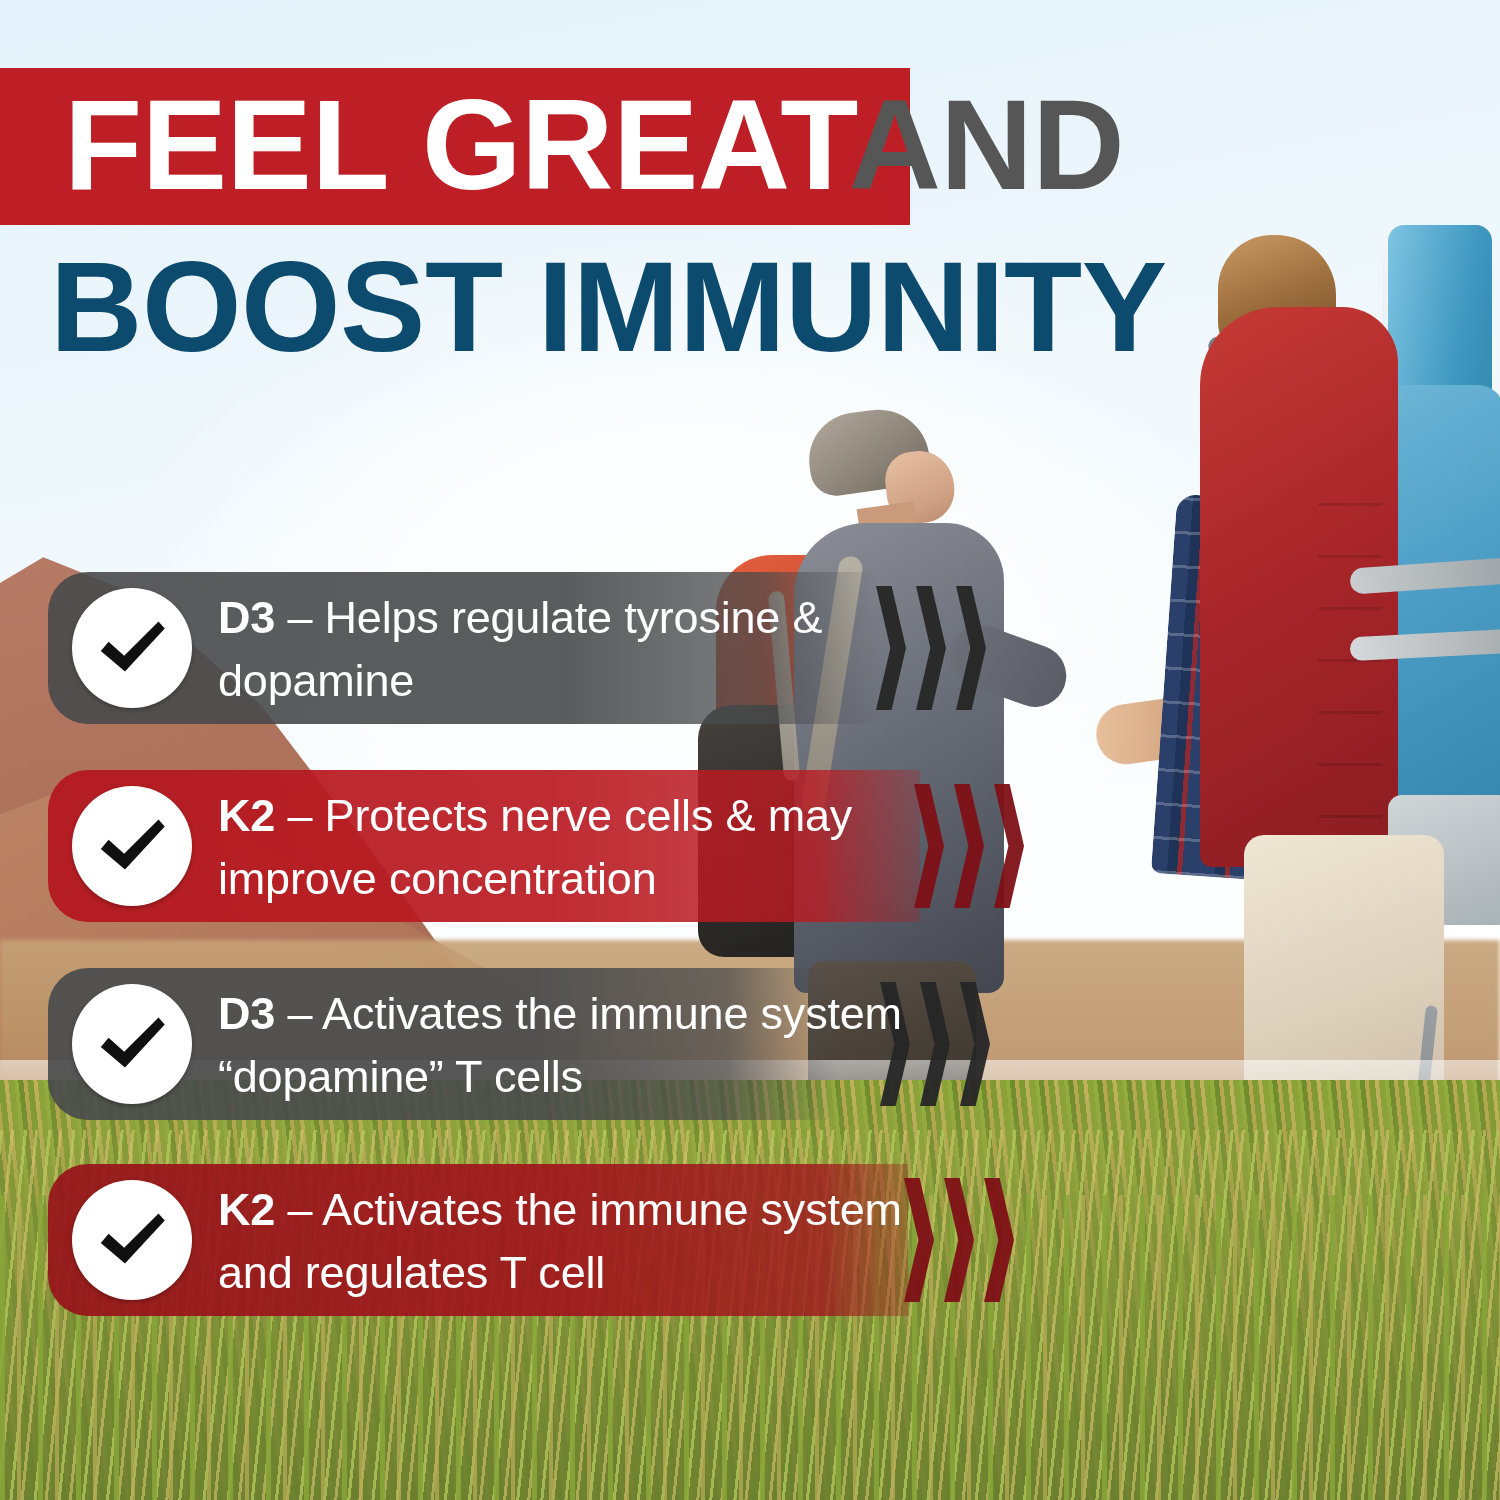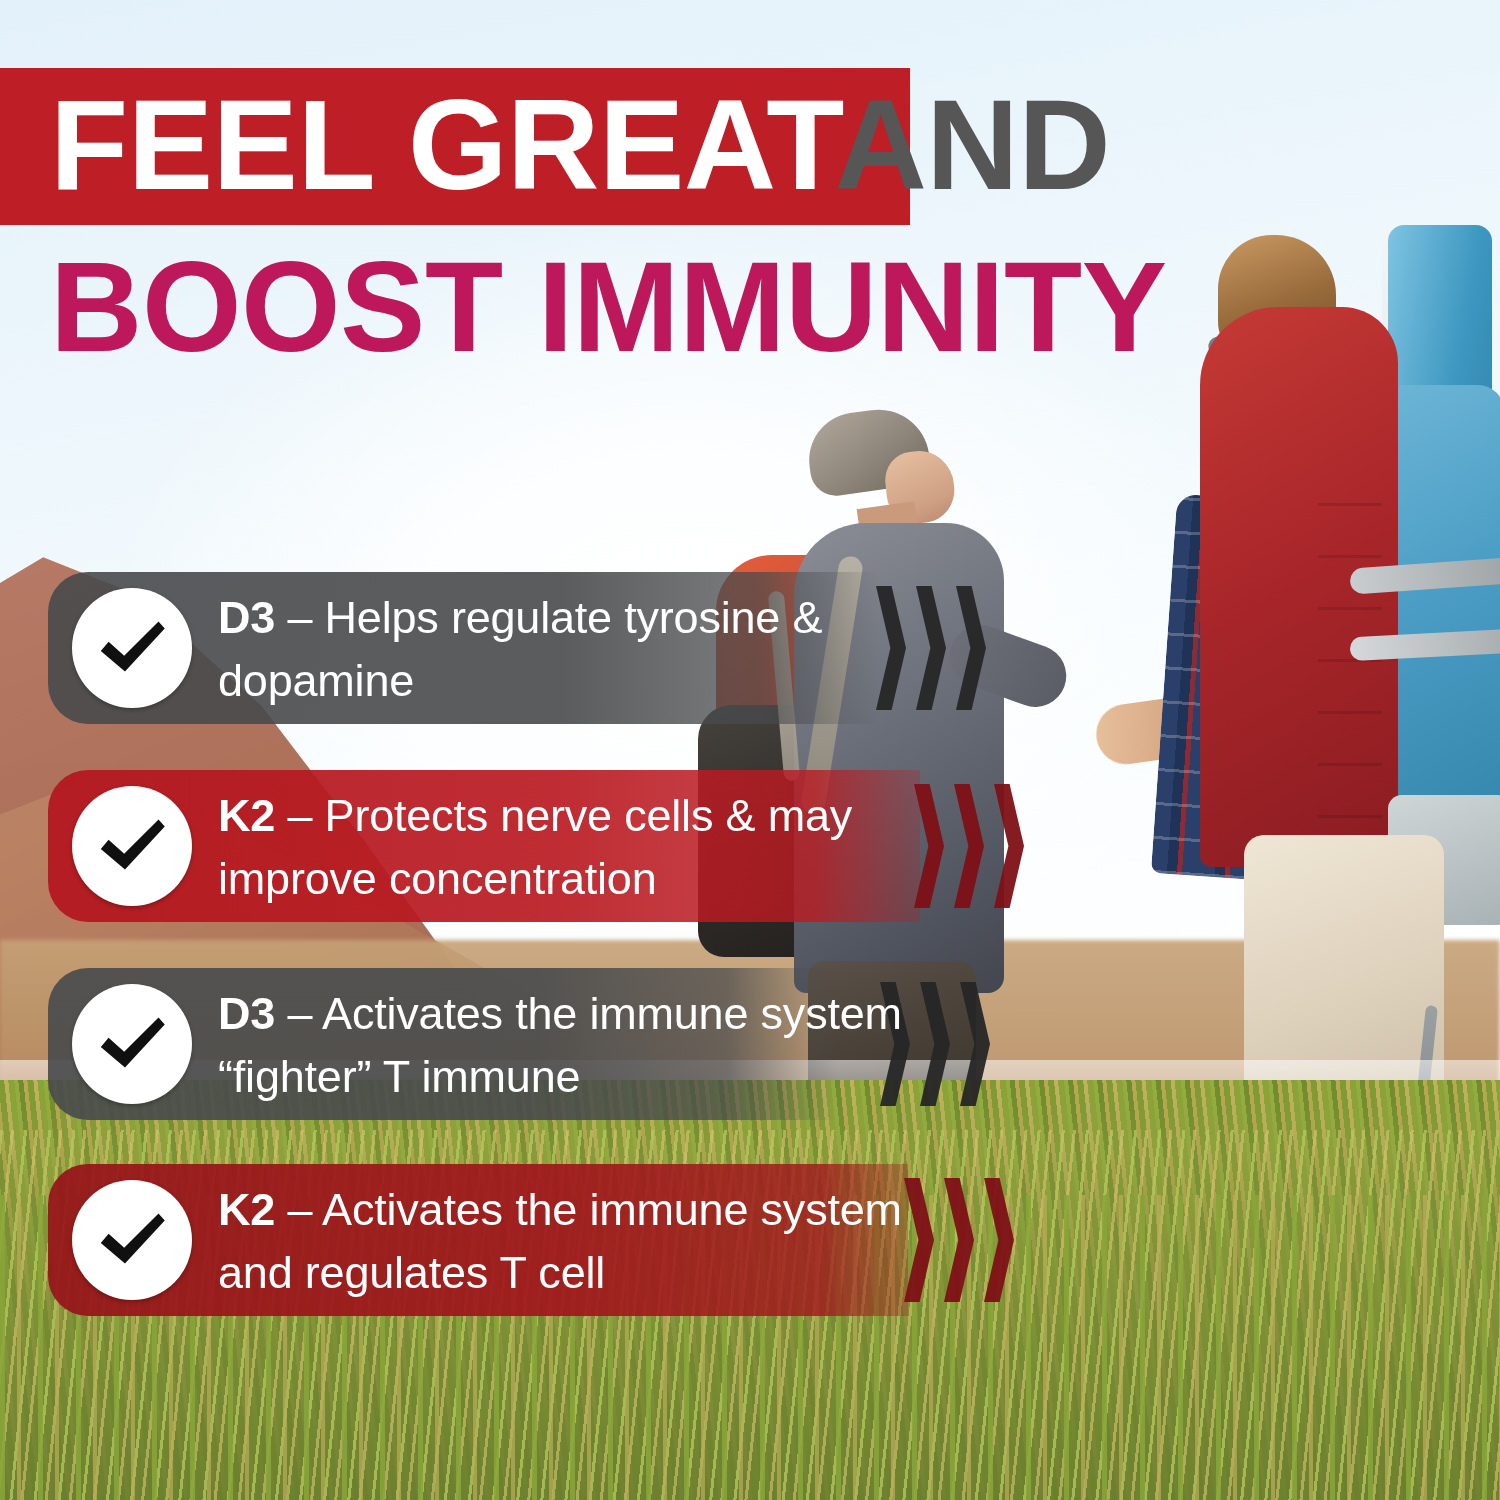--- a/index.html
+++ b/index.html
@@ -171,21 +171,21 @@
     position:absolute;left:0;top:1060px;width:1500px;height:120px;
     background:linear-gradient(180deg,rgba(255,255,255,.55),rgba(255,255,255,0));
   }
 
   
   .headline{position:absolute;left:0;top:56px;width:1500px;}
   .hl-band{
     position:absolute;left:0;top:12px;width:910px;height:157px;
   }
   .hl-line1{
-    position:absolute;left:0;top:0;width:1440px;height:180px;
+    position:absolute;left:14px;top:0;width:1440px;height:180px;
     font-size:128px;line-height:178px;font-weight:700;letter-spacing:-.5px;
     white-space:nowrap;
   }
   .hl-line1 .white{color:#ffffff;padding-left:50px;}
   .hl-line1 .grey{color:#565656;}
   .hl-line2{
     position:absolute;left:50px;top:176px;width:1440px;
     font-size:128px;line-height:150px;font-weight:700;letter-spacing:-.5px;
     color:#565656;white-space:nowrap;
   }
@@ -294,21 +294,21 @@
 
     <div class="grass-haze"></div>
     <div class="grass"></div>
     <div class="grass2"></div>
     <div class="grass3"></div>
   </div>
 
   <div class="headline">
     <div class="hl-band" style="background: rgb(190, 30, 38);"></div>
     <div class="hl-line1"><span class="white" style="color: rgb(255, 255, 255);">FEEL GREAT</span><span class="grey" style="color: rgb(86, 86, 86);">AND</span></div>
-    <div class="hl-line2" style="color: #be185d;">BOOST IMMUNITY</div>
+    <div class="hl-line2" style="color: #0c4a6e;">BOOST IMMUNITY</div>
   </div>
 
   <div class="bars">
 
     <div class="bar grey" id="bar1">
       <div class="body"></div>
       <div class="chev">
           <i></i>
           <i></i>
           <i></i>
@@ -341,21 +341,21 @@
       <div class="chev">
           <i></i>
           <i></i>
           <i></i>
         </div>
       <div class="check">
         <svg viewBox="0 0 100 100" aria-hidden="true">
             <path d="M10 54 L20 42 L40 60 L84 16 L92 25 L41 80 Z" fill="#101010"></path>
           </svg>
       </div>
-      <div class="txt"><b>D3</b><span> – </span><span>Activates the immune system “fighter” T immune</span></div>
+      <div class="txt"><b>D3</b><span> – </span><span>Activates the immune system “dopamine” T cells</span></div>
     </div>
 
     <div class="bar red dark" id="bar4">
       <div class="body"></div>
       <div class="chev">
           <i></i>
           <i></i>
           <i></i>
         </div>
       <div class="check">

